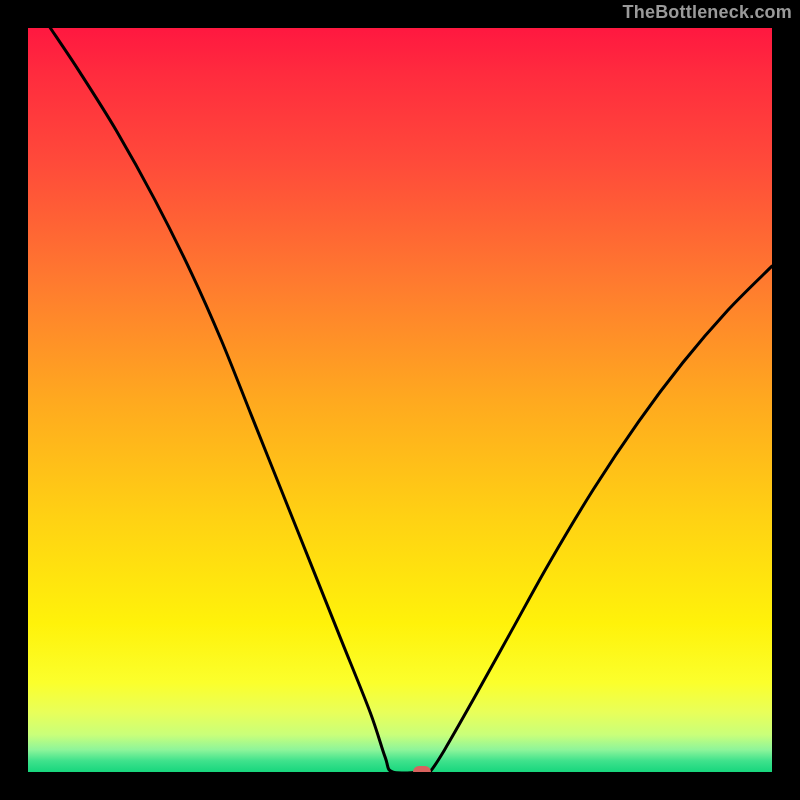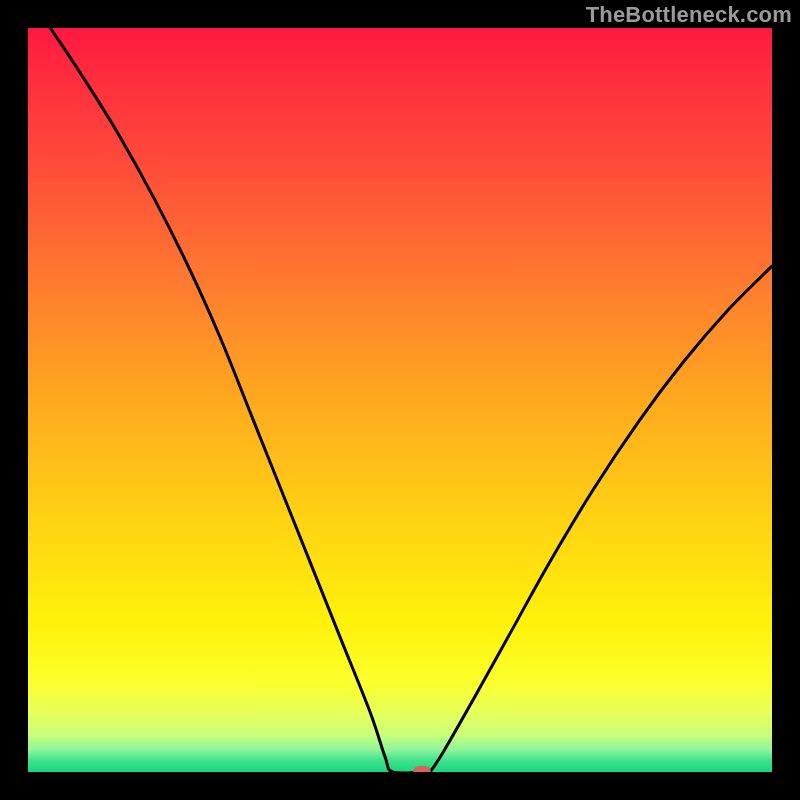--- a/index.html
+++ b/index.html
@@ -14,21 +14,21 @@
     position: relative;
     width: 800px;
     height: 800px;
     background: #000;
   }
   .watermark {
     position: absolute;
     top: 2px;
     right: 8px;
     color: #9a9a9a;
-    font-size: 22px;
+    font-size: 18px;
     font-weight: 600;
     letter-spacing: 0.2px;
     z-index: 5;
   }
   
   .plot {
     position: absolute;
     left: 28px;
     top: 28px;
     width: 744px;   

